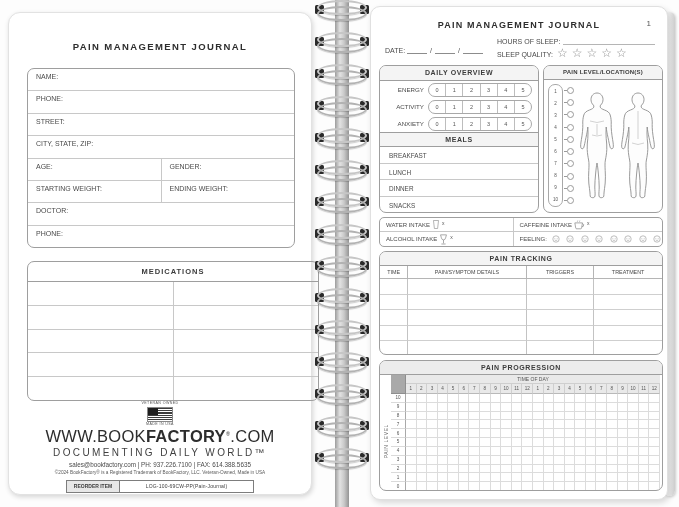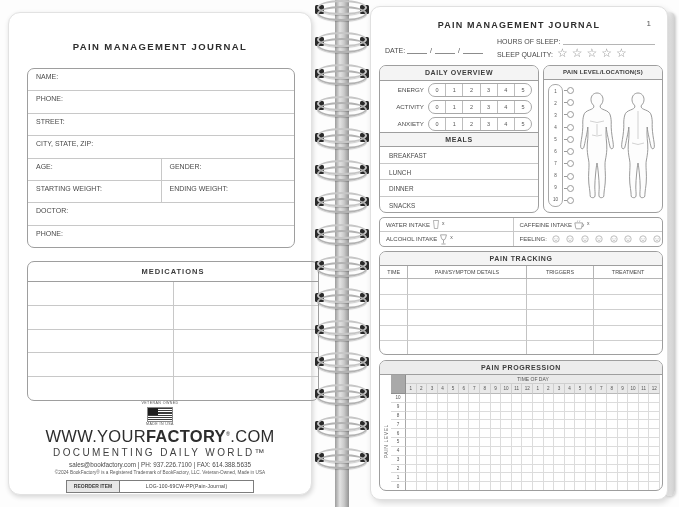--- a/index.html
+++ b/index.html
@@ -170,21 +170,21 @@
             <div class="med-cell second"></div>
           </div>
         </div>
     </div>
     <div class="brand">
       <div class="flag-cap">VETERAN OWNED</div>
       <div class="flag">
           <div class="flag-canton"></div>
         </div>
       <div class="flag-cap">MADE IN USA</div>
-      <div class="brand-url"><span>WWW.YOUR</span><span class="bold">FACTORY</span><sup>®</sup><span>.COM</span></div>
+      <div class="brand-url"><span>WWW.BOOK</span><span class="bold">FACTORY</span><sup>®</sup><span>.COM</span></div>
       <div class="brand-tag">DOCUMENTING DAILY WORLD™</div>
       <div class="brand-contact">sales@bookfactory.com  |  PH: 937.226.7100  |  FAX: 614.388.5635</div>
       <div class="brand-copy">©2024 BookFactory® is a Registered Trademark of BookFactory, LLC. Veteran-Owned, Made in USA</div>
       <div class="reorder">
         <div class="reorder-label">REORDER ITEM</div>
         <div class="reorder-value">LOG-100-69CW-PP(Pain-Journal)</div>
       </div>
     </div>
   </div>
 

